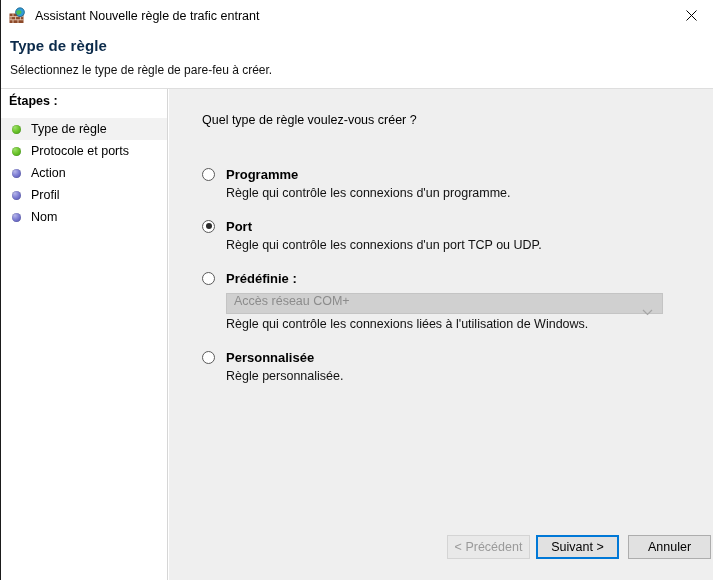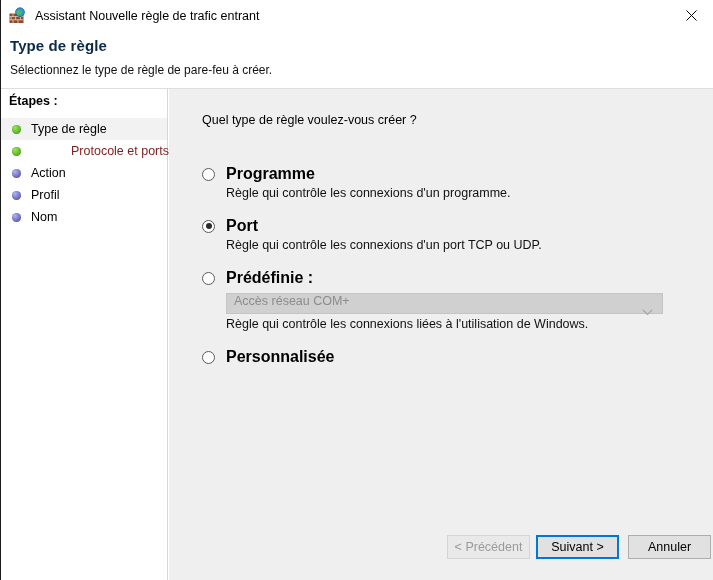--- a/index.html
+++ b/index.html
@@ -125,21 +125,21 @@
   }
   .step-bullet.blue {
     background: radial-gradient(circle at 32% 28%, #b6b6ea 0%, #7f7fd4 45%, #4a4aa8 100%);
     box-shadow: inset 0 0 1px rgba(0,0,0,.35);
   }
   .step-label {
     font-size: 12.5px;
     color: #000000;
     white-space: nowrap;
   }
-  .step-label.link { color: #7f1d1d; margin-left: 40px; }
+  .step-label.link { color: #000000; }
 
   
   #main {
     position: absolute;
     left: 168px; top: 0;
     width: 545px; height: 491px;
     background: #efefef;
     padding-left: 32px;
   }
   #question {
@@ -175,21 +175,21 @@
   .radio.checked::after {
     content: "";
     position: absolute;
     left: 50%; top: 50%;
     width: 6px; height: 6px;
     margin-left: -3px; margin-top: -3px;
     border-radius: 50%;
     background: #2b2b2b;
   }
   .option-title {
-    font-size: 16px;
+    font-size: 13px;
     font-weight: bold;
     color: #000000;
     white-space: nowrap;
   }
   .option-desc {
     margin-left: 24px;
     margin-top: 3px;
     font-size: 12.5px;
     color: #111111;
   }
@@ -361,20 +361,21 @@
             </span>
           </div>
           <div class="option-desc">Règle qui contrôle les connexions liées à l'utilisation de Windows.</div>
         </div>
 
         <div class="option-block last">
           <div class="option-head">
             <span class="radio"></span>
             <span class="option-title">Personnalisée</span>
           </div>
+          <div class="option-desc">Règle personnalisée.</div>
         </div>
 
       </div>
 
       <div id="footer">
         <div class="btn" id="btn-prev">&lt; Précédent</div>
         <div class="btn" id="btn-next">Suivant &gt;</div>
         <div class="btn" id="btn-cancel">Annuler</div>
       </div>
 

